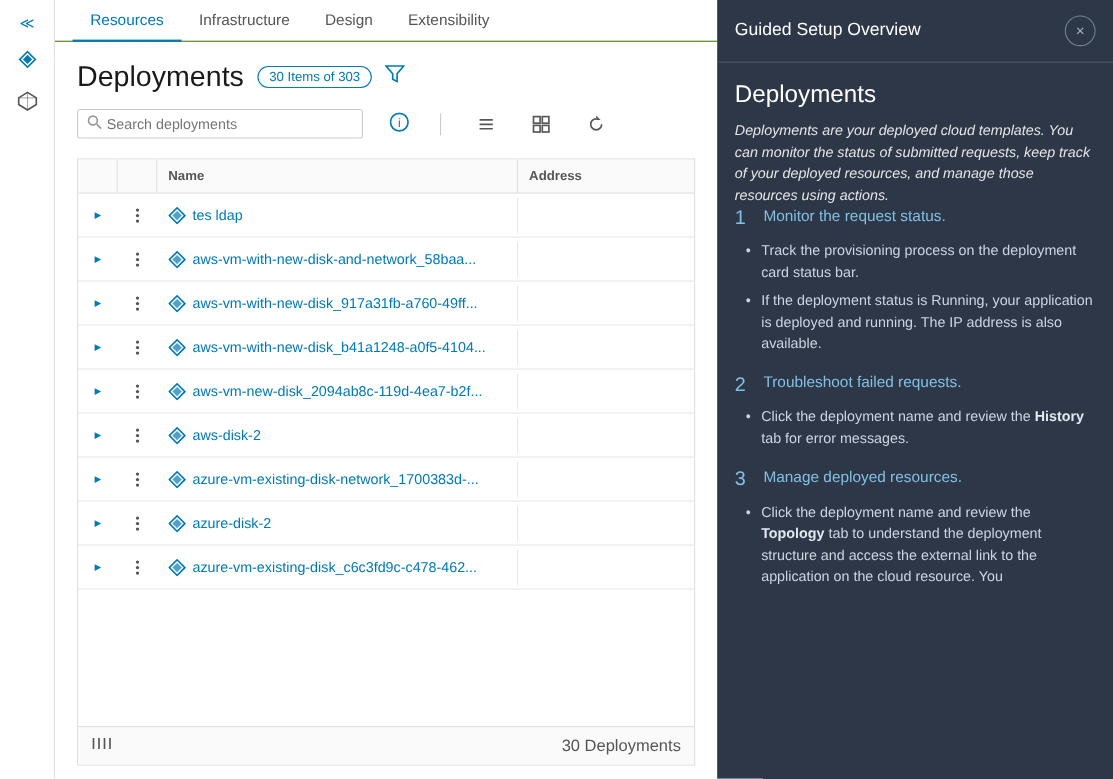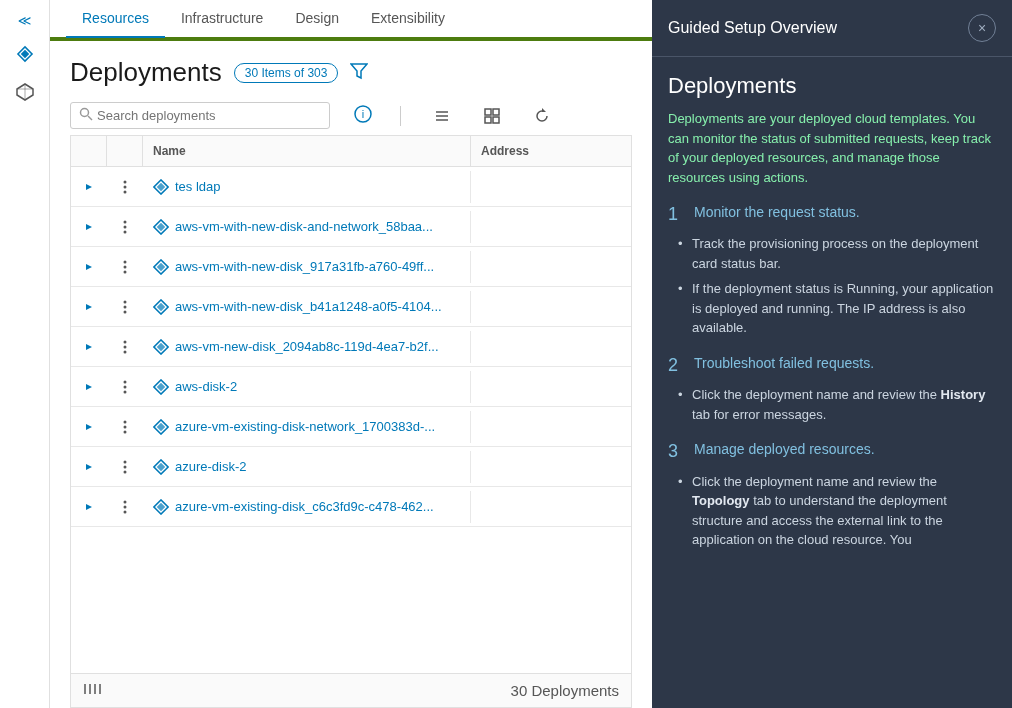--- a/index.html
+++ b/index.html
@@ -32,21 +32,21 @@
       flex: 1;
       display: flex;
       flex-direction: column;
       background: #fff;
       overflow: hidden;
     }
 
     
     .nav-tabs {
       display: flex;
-      border-bottom: 4px solid #4d7c0f;
+      border-bottom: 1px solid #4d7c0f;
       background: #fff;
       padding: 0 16px;
       text-align: right;
     }
     .nav-tab {
       padding: 10px 16px;
       cursor: pointer;
       color: #565656;
       font-size: 14px;
       border-bottom: 2px solid transparent;
@@ -116,21 +116,21 @@
       cursor: pointer;
       padding: 2px 4px;
       display: flex; align-items: center; justify-content: center;
     }
     .info-btn { color: #0079b8; cursor: pointer; }
 
     
     .table-container {
       flex: 1;
       overflow: hidden;
-      margin: 0 20px;
+      margin: 12px 20px;
       border: 1px solid #e0e0e0;
       display: flex;
       flex-direction: column;
     }
     .table-header {
       display: flex;
       background: #fafafa;
       border-bottom: 1px solid #e0e0e0;
       font-weight: 600;
       color: #565656;
@@ -225,23 +225,23 @@
     }
     .guided-body { padding: 16px; overflow-y: auto; }
     .guided-section-title {
       font-size: 22px;
       font-weight: 300;
       color: #fff;
       margin-bottom: 10px;
     }
     .guided-desc {
       font-size: 13px;
-      color: #86efac;
+      color: #e5e5e5;
       line-height: 1.5;
-      margin-bottom: 16px;
+      font-style: italic;
     }
     .guided-step {
       margin-bottom: 16px;
     }
     .step-header {
       display: flex;
       align-items: flex-start;
       gap: 10px;
       margin-bottom: 8px;
     }

